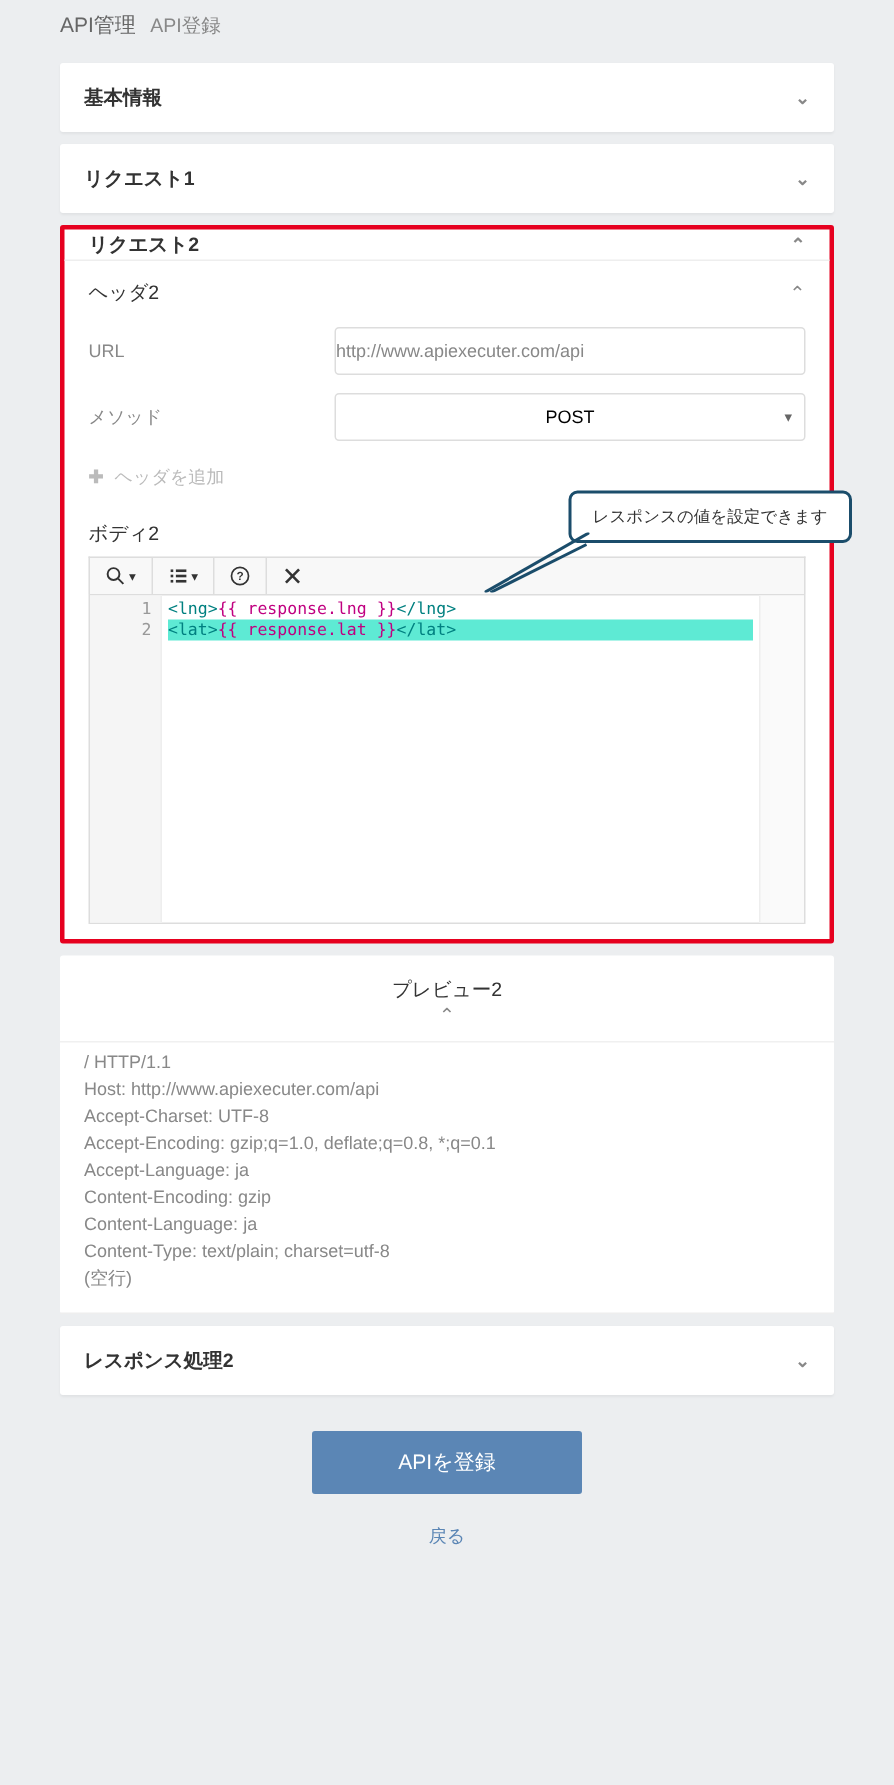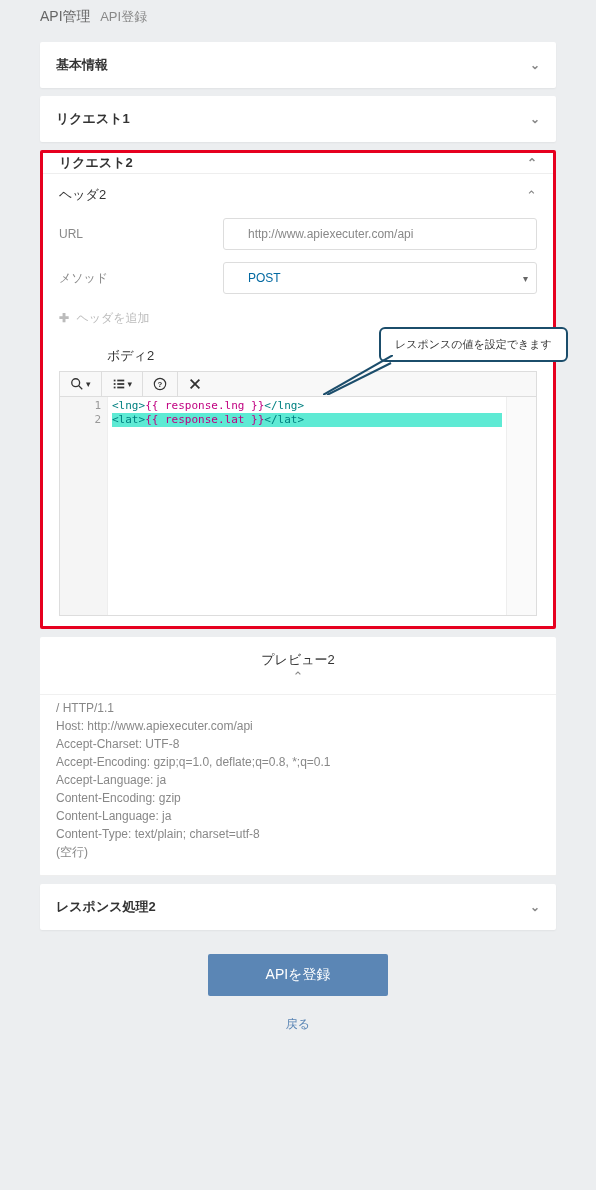--- a/index.html
+++ b/index.html
@@ -10,27 +10,27 @@
 .panel { background: #fff; margin: 8px 12px; border-radius: 2px; box-shadow: 0 1px 2px rgba(0,0,0,0.05); }
 .panel-header { display: flex; justify-content: space-between; align-items: center; padding: 14px 16px; cursor: pointer; font-weight: bold; font-size: 13px; color: #333; }
 .panel-header .chevron { color: #888; font-size: 12px; }
 .highlight-box { margin: 8px 12px; border: 3px solid #e6001f; background: #fff; border-radius: 2px; padding-bottom: 10px; }
 .highlight-box .panel-header { padding: 1px 16px; border-bottom: 1px solid #eee; }
 .subheader { display: flex; justify-content: space-between; align-items: center; padding: 12px 16px 8px; font-size: 13px; color: #333; }
 .subheader-right { color: #888; }
 .form-row { display: flex; align-items: center; padding: 6px 16px; gap: 44px; }
 .form-label { width: 120px; font-size: 12px; color: #888; }
 .form-control { flex: 1; }
-input[type=text], .select { width: 100%; height: 32px; border: 1px solid #ddd; border-radius: 3px; padding: 0 24px; font-size: 12px; color: #888; background: #fff; }
-.select { display: flex; align-items: center; justify-content: flex-start; cursor: pointer; color: #0369a1; position: relative; }
+input[type=text], .select { width: 100%; height: 32px; border: 1px solid #ddd; border-radius: 3px; padding: 0 0; font-size: 12px; color: #888; background: #fff; }
+.select { display: flex; align-items: center; justify-content: center; cursor: pointer; color: #000000; position: relative; }
 .select::after { content: "▾"; position: absolute; right: 8px; color: #666; font-size: 10px; }
 .add-header { padding: 10px 16px; color: #bbb; font-size: 12px; cursor: pointer; }
 .add-header .plus { font-weight: bold; margin-right: 4px; }
 .body-section { padding: 0 16px; position: relative; }
-.body-title-row { display: flex; justify-content: space-between; align-items: flex-end; padding: 10px 0 6px; margin-left: 48px; }
+.body-title-row { display: flex; justify-content: space-between; align-items: flex-end; padding: 10px 0 6px; }
 .body-title { font-size: 13px; color: #333; }
 .toolbar { display: flex; border: 1px solid #ddd; border-bottom: none; background: #f8f8f8; }
 .toolbar-btn { padding: 5px 10px; border-right: 1px solid #ddd; cursor: pointer; color: #333; font-size: 13px; display: flex; align-items: center; gap: 2px; }
 .toolbar-btn:last-child { border-right: none; }
 .editor { border: 1px solid #ddd; display: flex; height: 220px; background: #fff; font-family: "Consolas", "Monaco", monospace; font-size: 11px; position: relative; }
 .gutter { width: 48px; background: #f5f5f5; border-right: 1px solid #eee; text-align: right; padding: 2px 6px 0 0; color: #999; line-height: 14px; }
 .code { flex: 1; padding: 2px 4px 0; line-height: 14px; white-space: pre; overflow: hidden; }
 .code .tag { color: #008080; }
 .code .mustache { color: #c00080; }
 .editor-line1 { background: #5eead4; }

